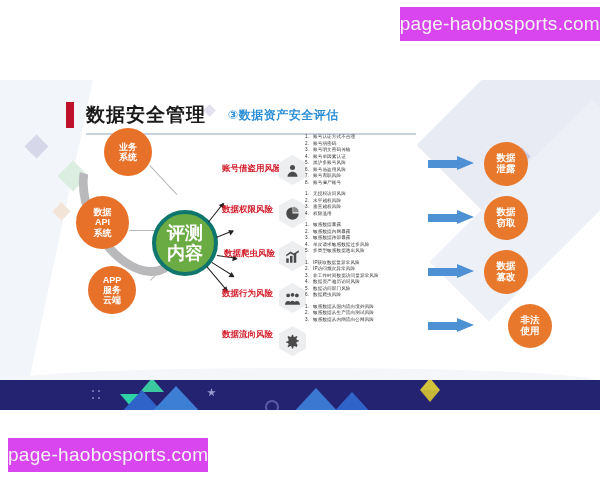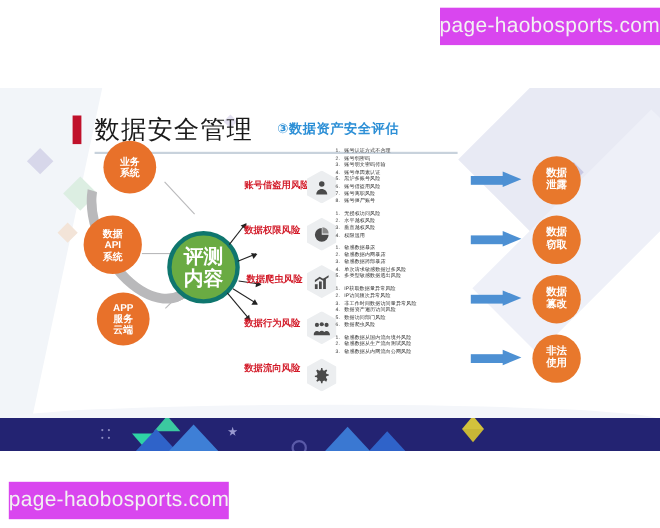--- a/index.html
+++ b/index.html
@@ -32,37 +32,37 @@
   }
   .d5{right:72px;top:70px;width:13px;height:13px;background:#c9c9e4;}
   .bg-right-white{
     position:absolute;right:-40px;top:140px;width:120px;height:190px;
     background:#ffffff;transform:rotate(45deg);
   }
   
   .header{position:absolute;left:66px;top:22px;width:460px;}
   .hdr-row{display:flex;align-items:center;}
   .hdr-bar{width:8px;height:26px;background:#c0112b;margin-right:12px;}
-  .hdr-title{font-size:23px;font-weight:normal;color:#1a1a1a;letter-spacing:1px;}
+  .hdr-title{font-size:19px;font-weight:bold;color:#1a1a1a;letter-spacing:1px;}
   .hdr-sub{font-size:12px;font-weight:bold;color:#2c8fd6;margin-left:22px;letter-spacing:0.5px;}
   .hdr-line{margin-top:5px;margin-left:20px;width:330px;height:2px;background:#c8d2dc;}
   
   .src-arc{
     position:absolute;left:86px;top:55px;width:74px;height:128px;
     border:9px solid #b9b9bb;border-radius:50%;
     border-right-color:transparent;border-top-color:transparent;
     transform:rotate(-28deg);
   }
   .circ{
     position:absolute;border-radius:50%;display:flex;align-items:center;
     justify-content:center;text-align:center;color:#fff;font-weight:bold;
     line-height:1.12;box-sizing:border-box;
   }
   .src{background:#e8712a;font-size:9px;}
-  .src1{left:94px;top:48px;width:48px;height:48px;}
+  .src1{left:104px;top:48px;width:48px;height:48px;}
   .src2{left:76px;top:116px;width:53px;height:53px;}
   .src3{left:88px;top:186px;width:48px;height:48px;}
   .center{
     left:152px;top:130px;width:66px;height:66px;background:#6aab43;
     font-size:18px;border:4px solid #0f766e;
   }
   .conn{position:absolute;background:#b9b9bb;height:1px;transform-origin:0 0;}
   
   .risk{
     position:absolute;color:#d31c2a;font-size:8.5px;font-weight:bold;
@@ -289,21 +289,21 @@
 泄露</span>
   </div>
   <div class="circ out" style="left:484px;top:116px;">
     <span style="white-space:pre-line">数据
 窃取</span>
   </div>
   <div class="circ out" style="left:484px;top:170px;">
     <span style="white-space:pre-line">数据
 篡改</span>
   </div>
-  <div class="circ out" style="left:484px;top:224px;">
+  <div class="circ out" style="left:508px;top:224px;">
     <span style="white-space:pre-line">非法
 使用</span>
   </div>
 
 </div>
 
 <div class="top-curve"></div>
 
 <div class="footer">
   <div class="f-tri" style="left:140px;top:-2px;border-width:0 12px 14px 12px;border-color:transparent transparent #3bc9a0 transparent;"></div>

